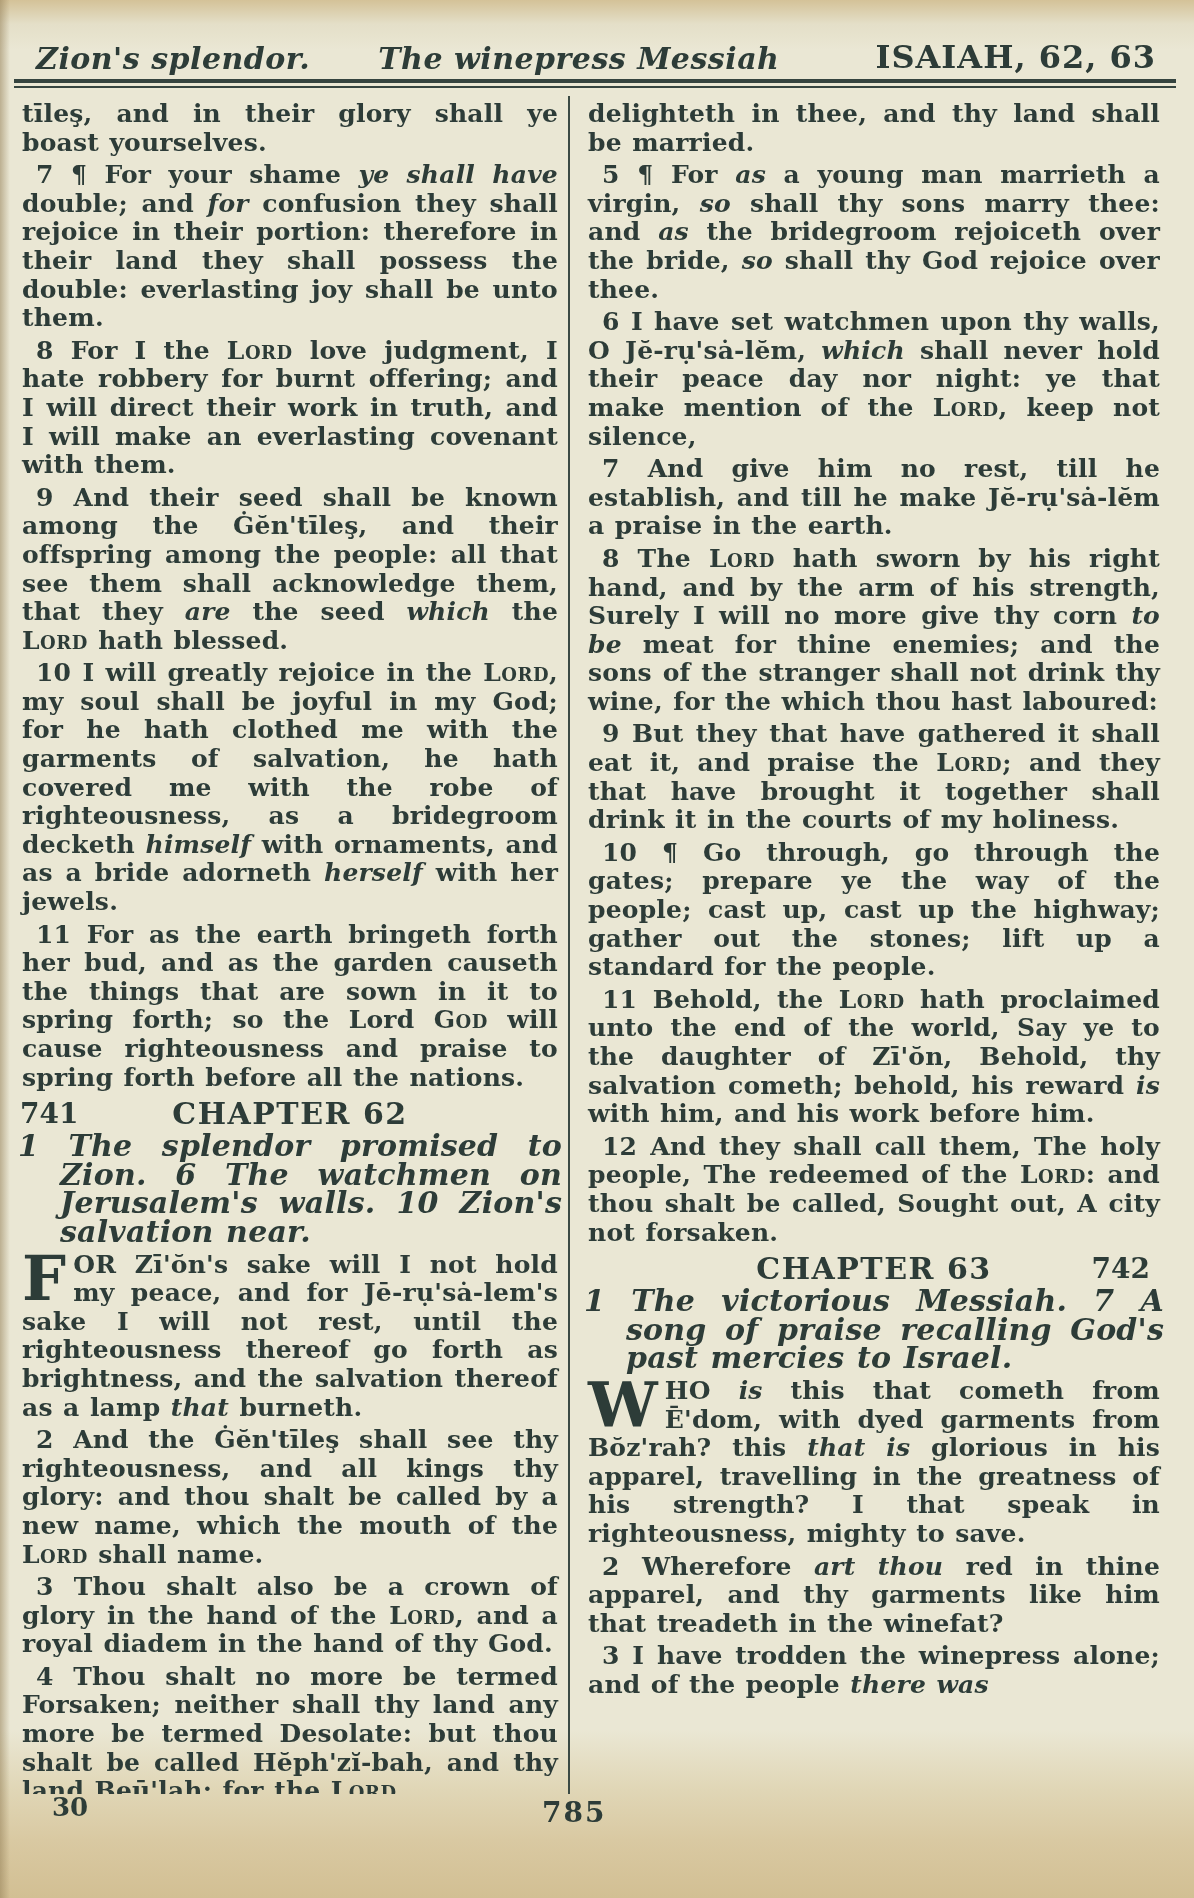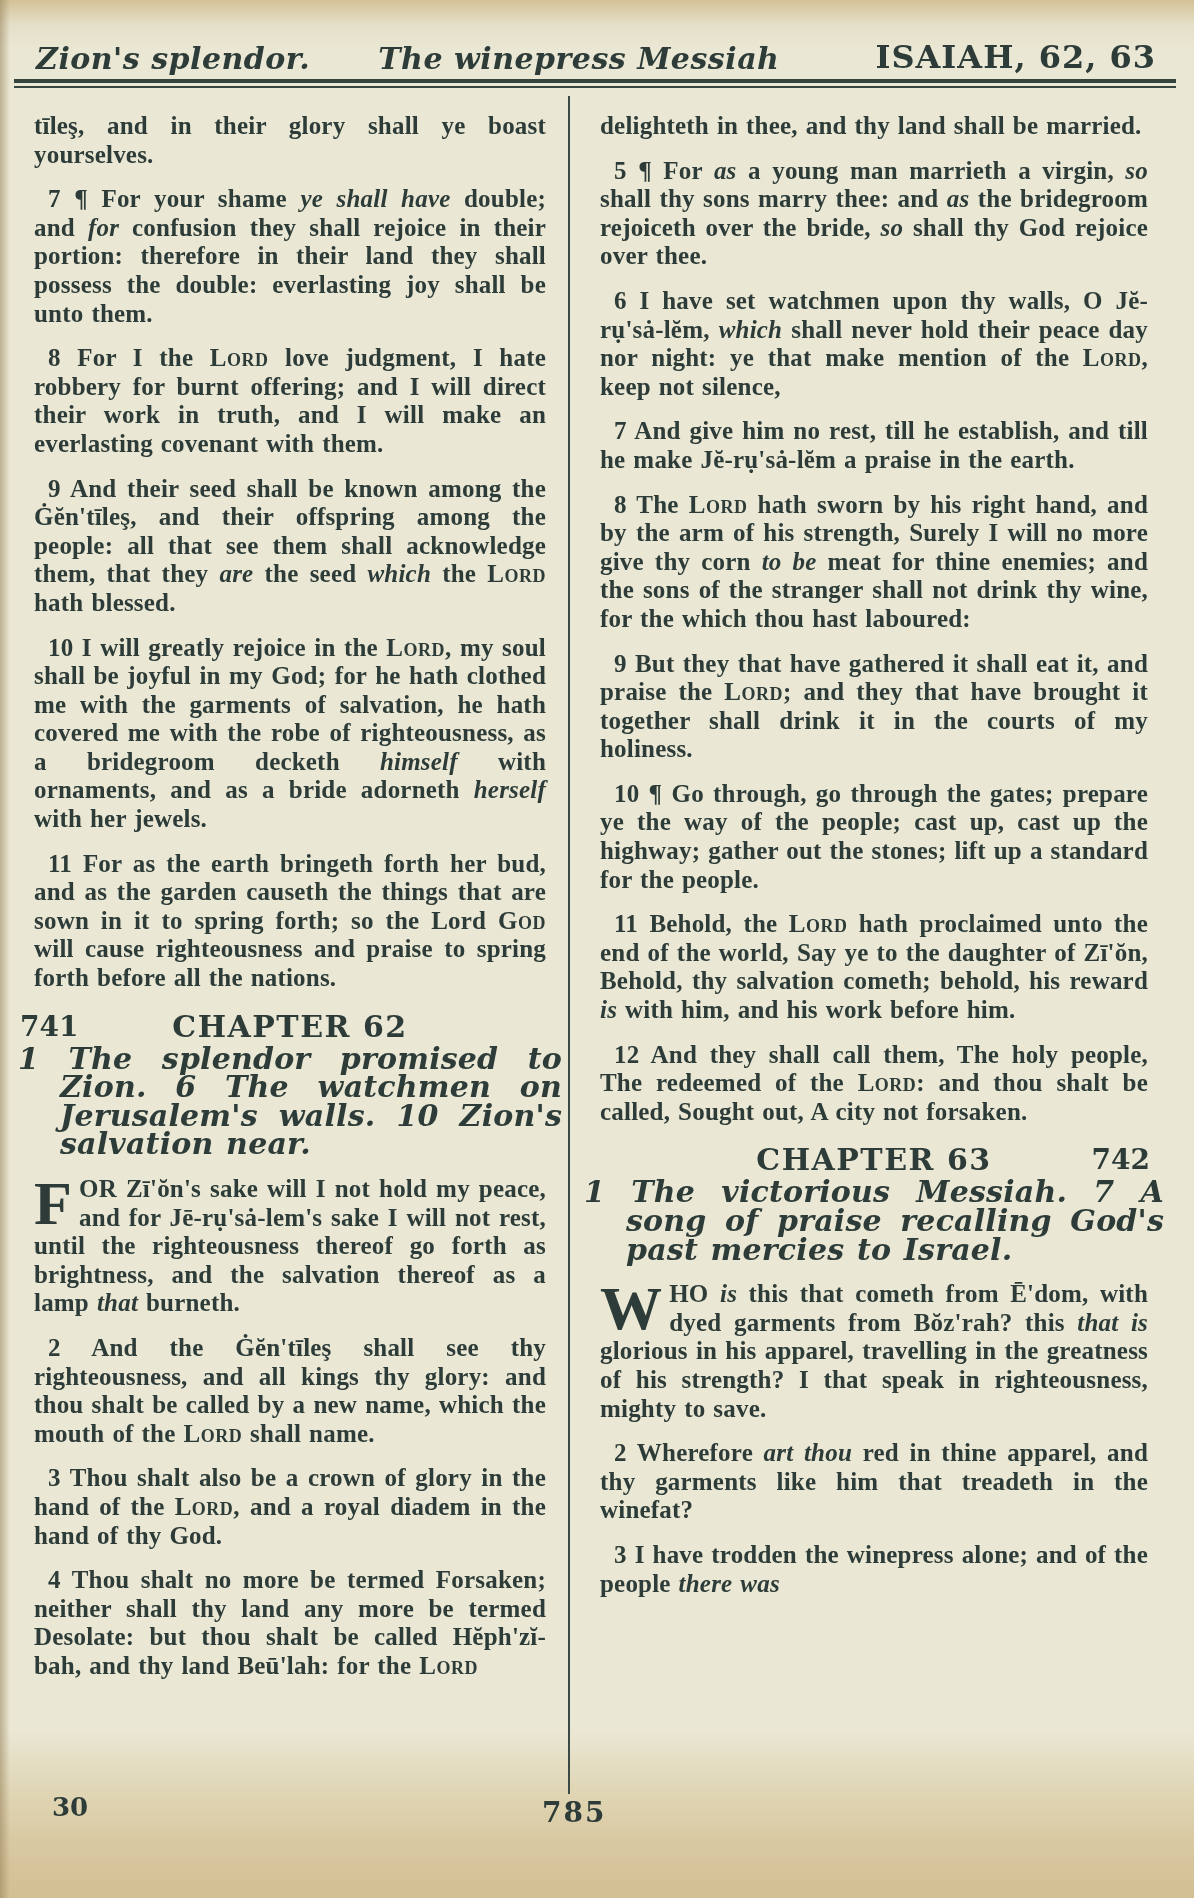--- a/index.html
+++ b/index.html
@@ -51,27 +51,26 @@
     height: 1698px; overflow: hidden;
     display: flex;
     padding: 0 30px 0 18px;
   }
   .col { font-weight: 700; }
   .col.left  { width: 544px; flex: none; padding-right: 6px; }
   .divider   { width: 2px; flex: none; background: #3b4a44; }
   .col.right { flex: 1; padding-left: 14px; }
 
   .col p.verse {
-    margin: 16px;
+    margin: 4px;
     font-size: 25px;
     line-height: 28.6px;
     letter-spacing: .2px;
     word-spacing: 1.5px;
     text-align: justify;
-    font-family: Liberation Serif, serif;
   }
   .col p.verse.ind { text-indent: 14px; }
   .sc { font-variant: small-caps; letter-spacing: .5px; }
 
   .chapter-row {
     position: relative;
     margin-top: 3px;
     height: 36px;
     line-height: 36px;
     text-align: center;

